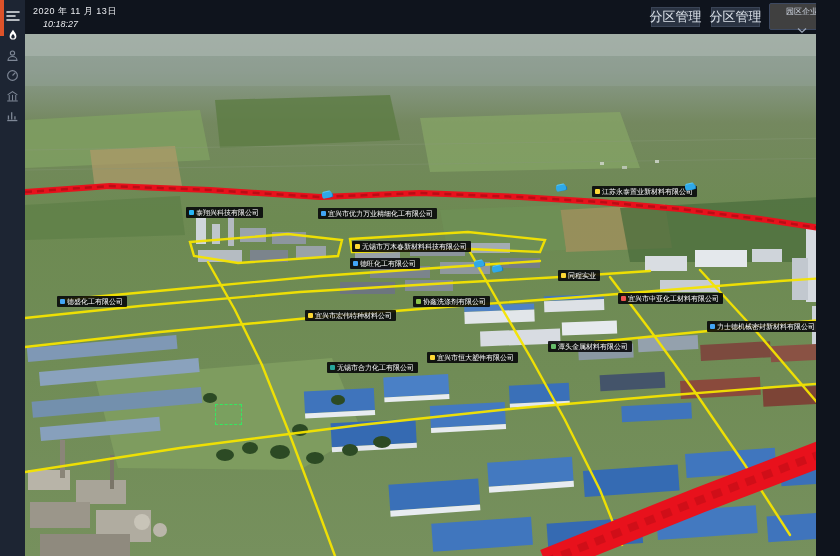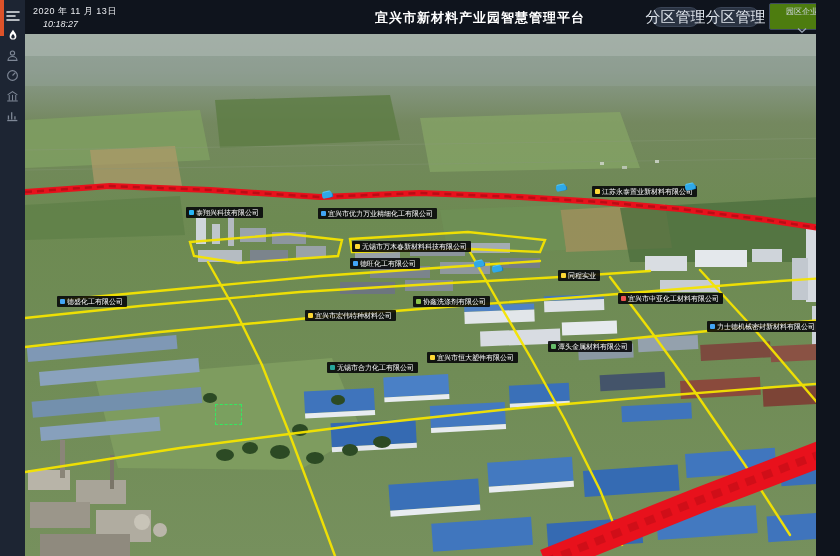--- a/index.html
+++ b/index.html
@@ -23,26 +23,26 @@
   #icon-chart { top:106px; }
 
   
   #header { position:absolute; left:25px; top:0; width:815px; height:34px;
             background:#0f141d; z-index:25; color:#e8eaee; }
   #hdr-date { position:absolute; left:8px; top:5px; font-size:9px; letter-spacing:.5px; }
   #hdr-time { position:absolute; left:18px; top:19px; font-size:9px;font-style:italic; }
   #hdr-title { position:absolute; left:340px; top:9px; width:230px; text-align:center;
                font-size:13px; font-weight:bold; color:#ffffff; letter-spacing:1px; white-space:nowrap; }
   .hdr-btn { position:absolute; top:7px; width:49px; height:20px; background:#2a3342;
-             border:1px solid #3a4456; border-radius:10px; color:#dde3ea; font-size:15px;
+             border:1px solid #3a4456; border-radius:0; color:#dde3ea; font-size:13px;
              display:flex; align-items:center; justify-content:center; cursor:pointer; white-space:nowrap; }
   #btn-zone  { left:626px; }
   #btn-scene { left:686px; }
   #park-dropdown { position:absolute; left:744px; top:3px; width:66px; height:27px;
-                   background:#4d7c0f; border:1px solid #3c4860; border-radius:2px;
+                   background:#404040; border:1px solid #3c4860; border-radius:2px;
                    cursor:pointer; display:flex; flex-direction:column; align-items:center; }
   #park-dropdown .dd-label { font-size:8px; color:#cfd6e2; margin-top:2px; white-space:nowrap; }
   #park-dropdown .dd-div { width:58px; height:1px; background:#56617a; margin-top:2px; }
   #park-dropdown .dd-chev { margin-top:1px; color:#9aa4b5; line-height:1; }
 
   
   #map { position:absolute; left:25px; top:34px; width:815px; height:522px; overflow:hidden; }
   #map-art { position:absolute; left:0; top:0; }
 
   #labels-layer { position:absolute; left:0; top:0; width:840px; height:556px;
@@ -108,21 +108,20 @@
           <line x1="7" y1="13" x2="7" y2="4"></line>
           <line x1="11" y1="13" x2="11" y2="9"></line>
           <line x1="1.5" y1="14.2" x2="14" y2="14.2"></line>
         </svg>
     </div>
   </aside>
 
   <header id="header">
     <div id="hdr-date">2020 年 11 月 13日</div>
     <div id="hdr-time">10:18:27</div>
-    <div id="hdr-title">宜兴市新材料产业园智慧管理平台</div>
     <div class="hdr-btn" id="btn-zone">分区管理</div>
     <div class="hdr-btn" id="btn-scene">分区管理</div>
     <div id="park-dropdown">
       <span class="dd-label">园区企业</span>
       <span class="dd-div"></span>
       <span class="dd-chev">
         <svg width="10" height="5" viewBox="0 0 10 5" fill="none" stroke="currentColor" stroke-width="1.3">
             <polyline points="1,0.5 5,4.2 9,0.5"></polyline>
           </svg>
       </span>

